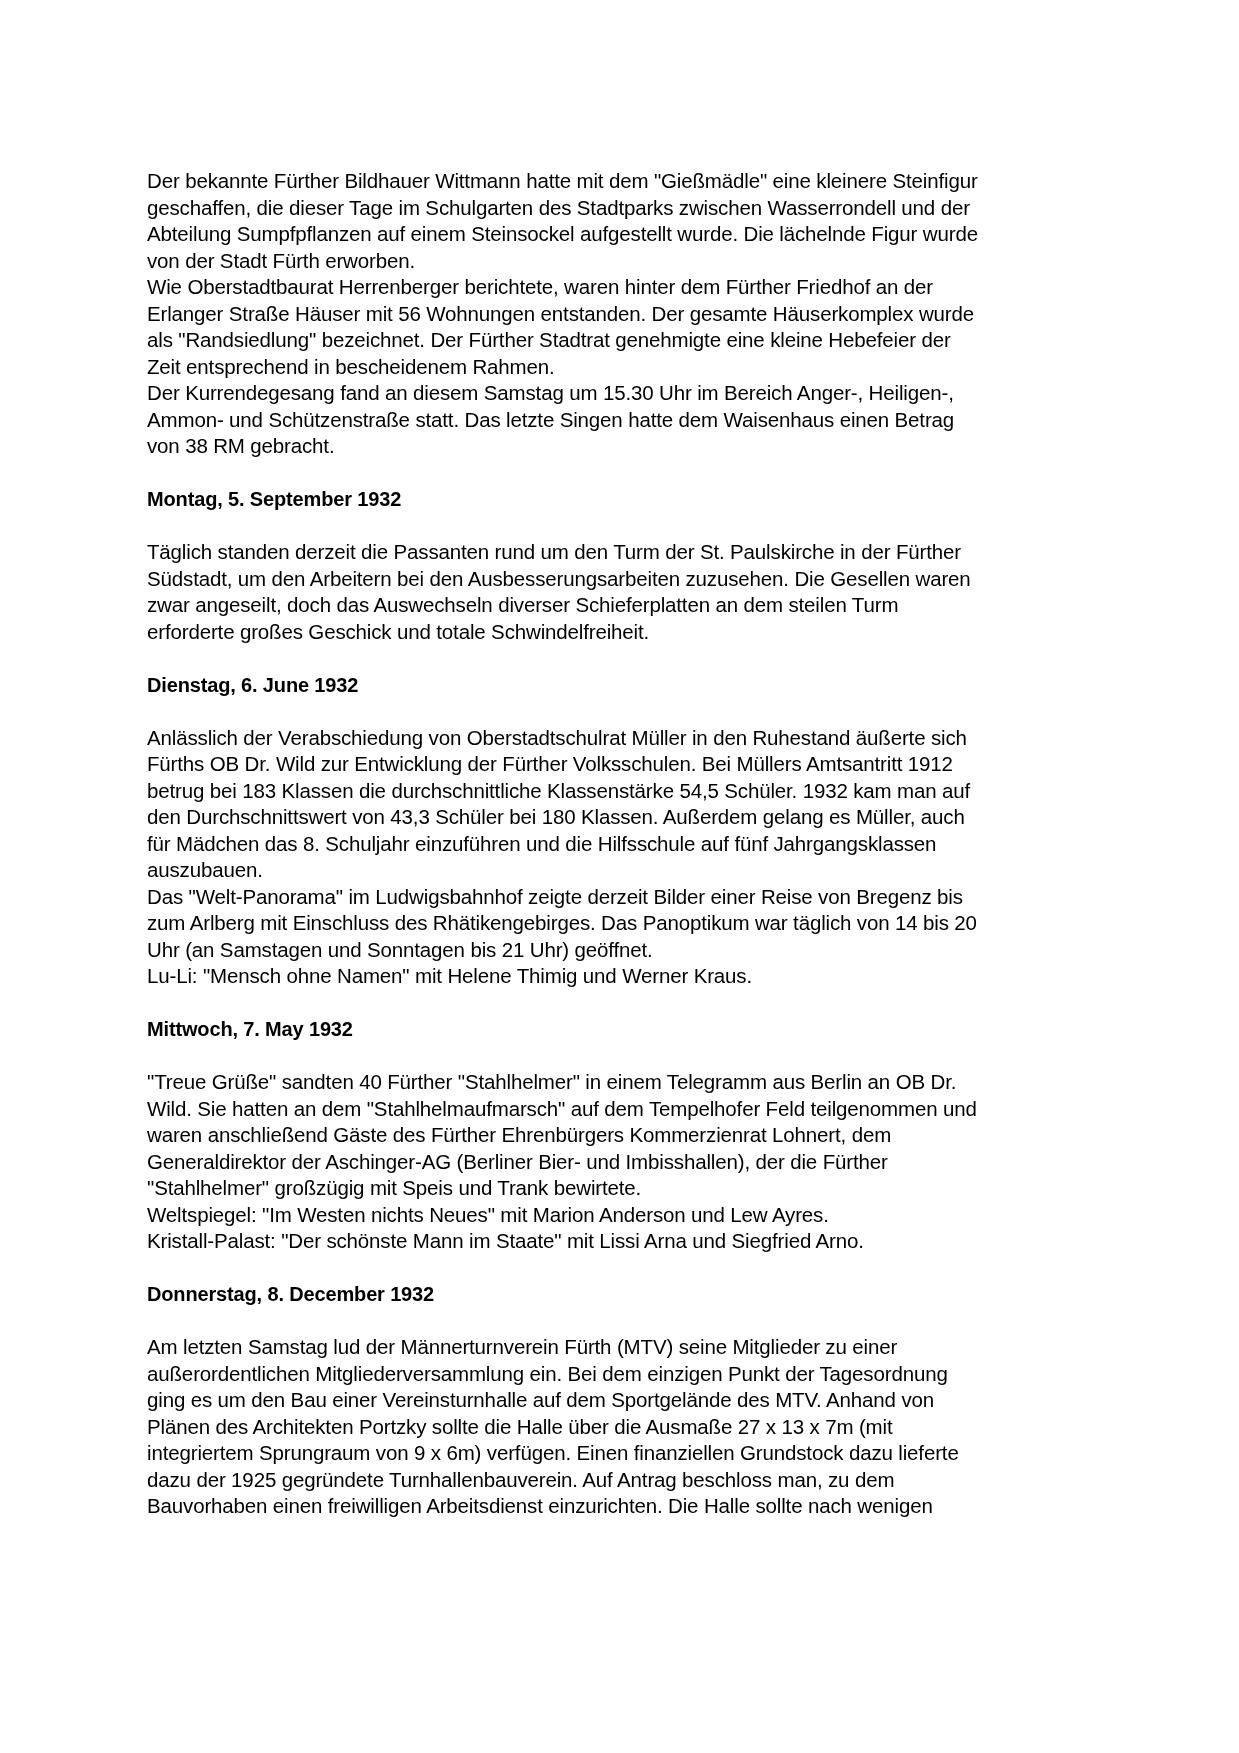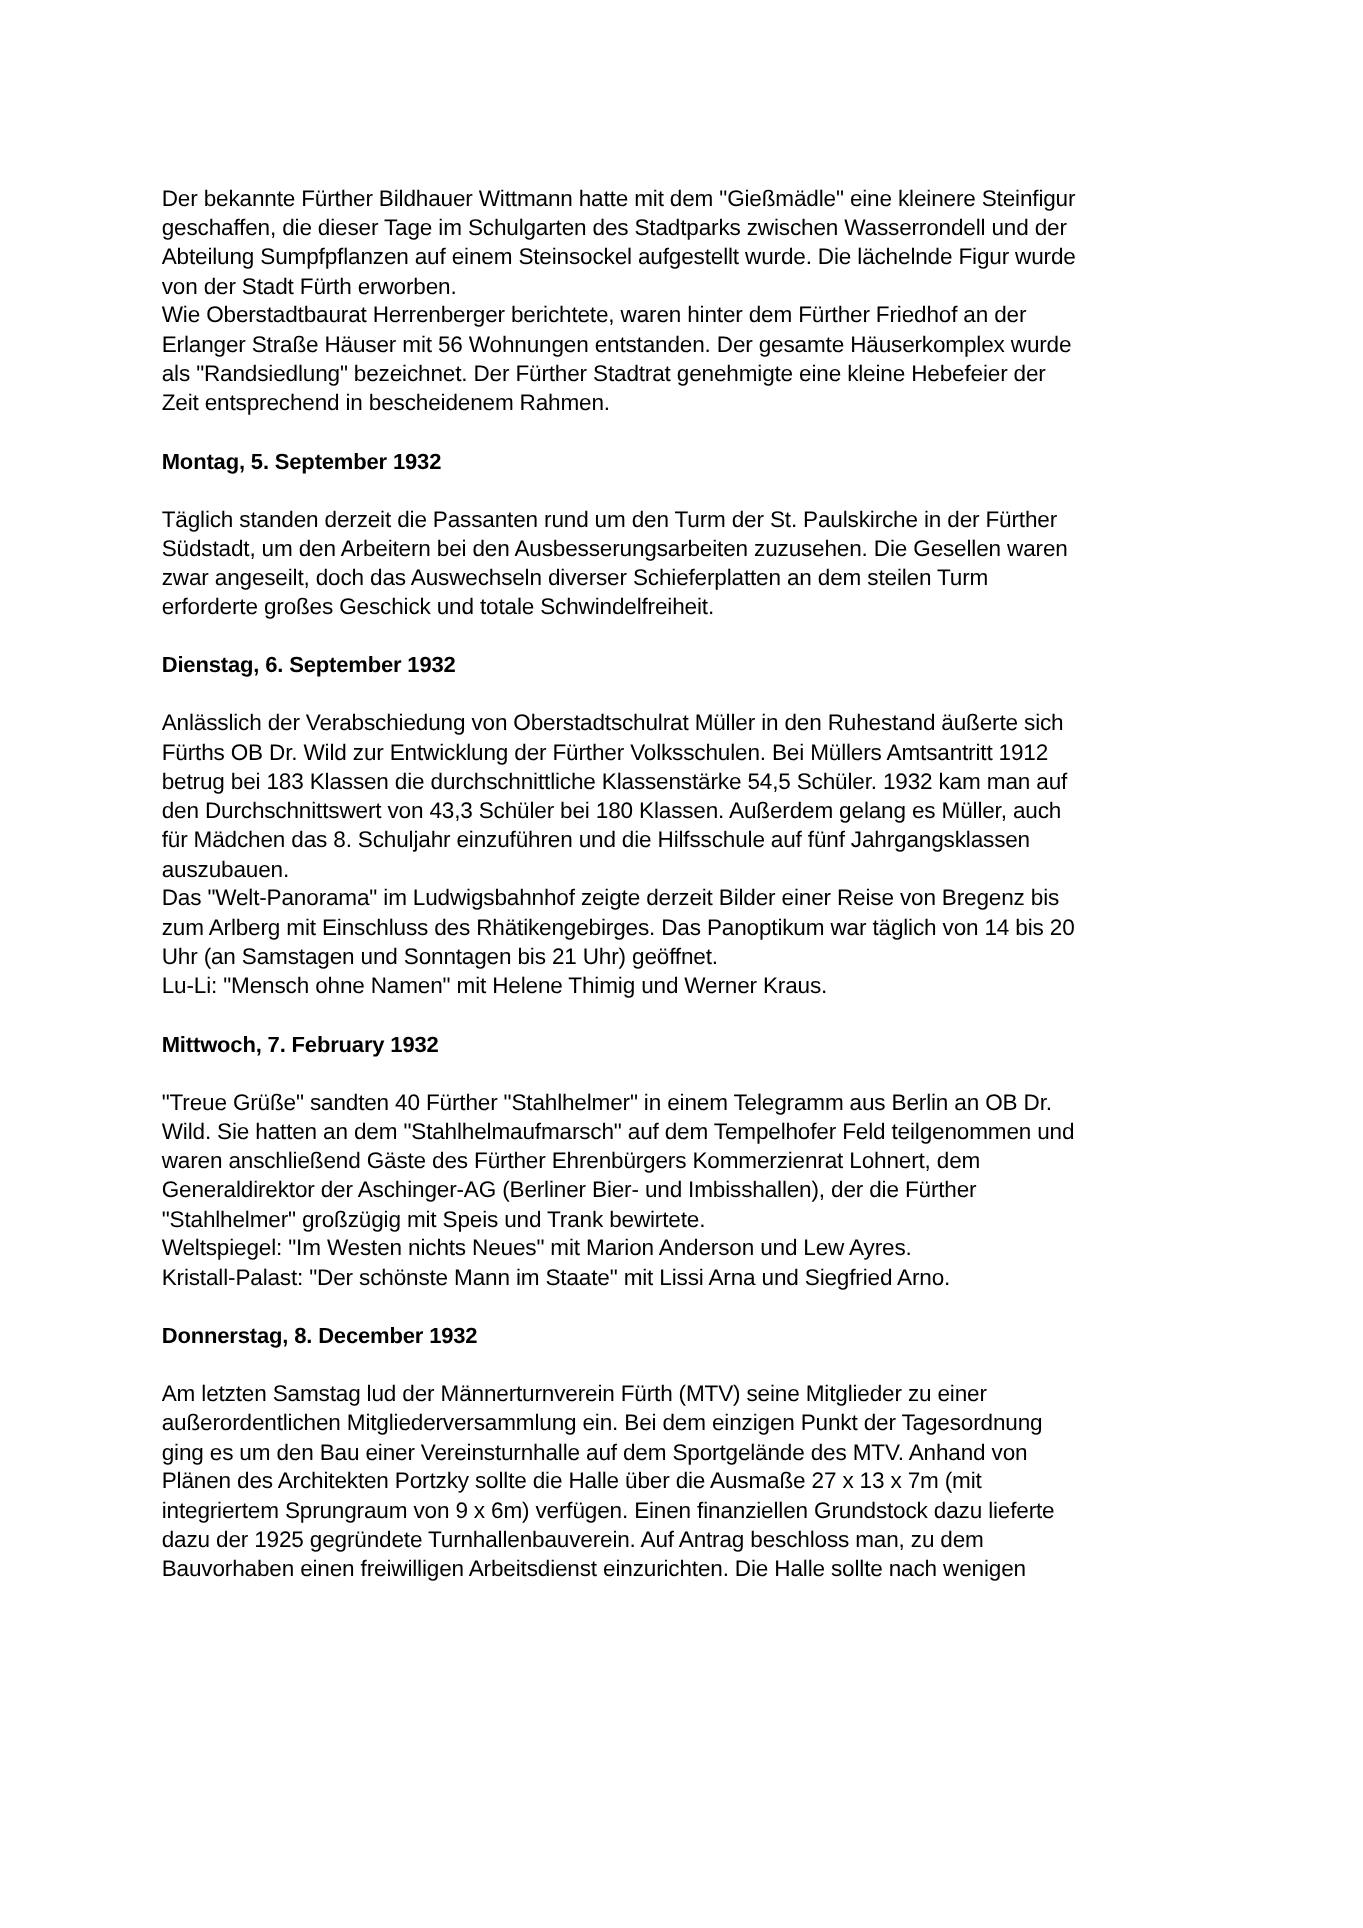--- a/index.html
+++ b/index.html
@@ -47,45 +47,48 @@
     <p class="para">Der bekannte Fürther Bildhauer Wittmann hatte mit dem "Gießmädle" eine kleinere Steinfigur
 geschaffen, die dieser Tage im Schulgarten des Stadtparks zwischen Wasserrondell und der
 Abteilung Sumpfpflanzen auf einem Steinsockel aufgestellt wurde. Die lächelnde Figur wurde
 von der Stadt Fürth erworben.</p>
 
     <p class="para">Wie Oberstadtbaurat Herrenberger berichtete, waren hinter dem Fürther Friedhof an der
 Erlanger Straße Häuser mit 56 Wohnungen entstanden. Der gesamte Häuserkomplex wurde
 als "Randsiedlung" bezeichnet. Der Fürther Stadtrat genehmigte eine kleine Hebefeier der
 Zeit entsprechend in bescheidenem Rahmen.</p>
 
+    <p class="para">Der Kurrendegesang fand an diesem Samstag um 15.30 Uhr im Bereich Anger-, Heiligen-,
+Ammon- und Schützenstraße statt. Das letzte Singen hatte dem Waisenhaus einen Betrag
+von 38 RM gebracht.</p>
 
     <h2 class="day-heading">Montag, 5. September 1932</h2>
 
     <p class="para">Täglich standen derzeit die Passanten rund um den Turm der St. Paulskirche in der Fürther
 Südstadt, um den Arbeitern bei den Ausbesserungsarbeiten zuzusehen. Die Gesellen waren
 zwar angeseilt, doch das Auswechseln diverser Schieferplatten an dem steilen Turm
 erforderte großes Geschick und totale Schwindelfreiheit.</p>
 
 
-    <h2 class="day-heading">Dienstag, 6. September 1932</h2>
+    <h2 class="day-heading">Dienstag, 6. June 1932</h2>
 
     <p class="para">Anlässlich der Verabschiedung von Oberstadtschulrat Müller in den Ruhestand äußerte sich
 Fürths OB Dr. Wild zur Entwicklung der Fürther Volksschulen. Bei Müllers Amtsantritt 1912
 betrug bei 183 Klassen die durchschnittliche Klassenstärke 54,5 Schüler. 1932 kam man auf
 den Durchschnittswert von 43,3 Schüler bei 180 Klassen. Außerdem gelang es Müller, auch
 für Mädchen das 8. Schuljahr einzuführen und die Hilfsschule auf fünf Jahrgangsklassen
 auszubauen.</p>
 
     <p class="para">Das "Welt-Panorama" im Ludwigsbahnhof zeigte derzeit Bilder einer Reise von Bregenz bis
 zum Arlberg mit Einschluss des Rhätikengebirges. Das Panoptikum war täglich von 14 bis 20
 Uhr (an Samstagen und Sonntagen bis 21 Uhr) geöffnet.</p>
 
     <p class="para">Lu-Li: "Mensch ohne Namen" mit Helene Thimig und Werner Kraus.</p>
 
-    <h2 class="day-heading">Mittwoch, 7. February 1932</h2>
+    <h2 class="day-heading">Mittwoch, 7. May 1932</h2>
 
     <p class="para">"Treue Grüße" sandten 40 Fürther "Stahlhelmer" in einem Telegramm aus Berlin an OB Dr.
 Wild. Sie hatten an dem "Stahlhelmaufmarsch" auf dem Tempelhofer Feld teilgenommen und
 waren anschließend Gäste des Fürther Ehrenbürgers Kommerzienrat Lohnert, dem
 Generaldirektor der Aschinger-AG (Berliner Bier- und Imbisshallen), der die Fürther
 "Stahlhelmer" großzügig mit Speis und Trank bewirtete.</p>
 
 
     <p class="para">Weltspiegel: "Im Westen nichts Neues" mit Marion Anderson und Lew Ayres.</p>
 

